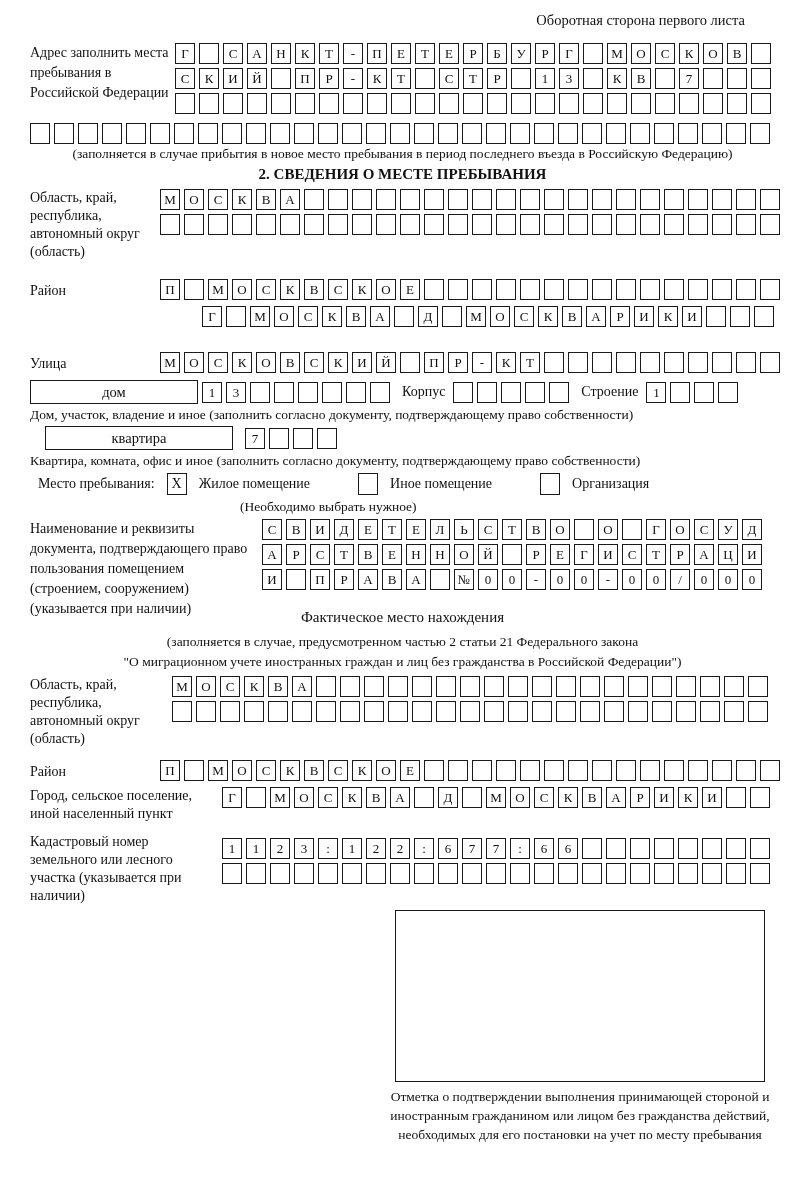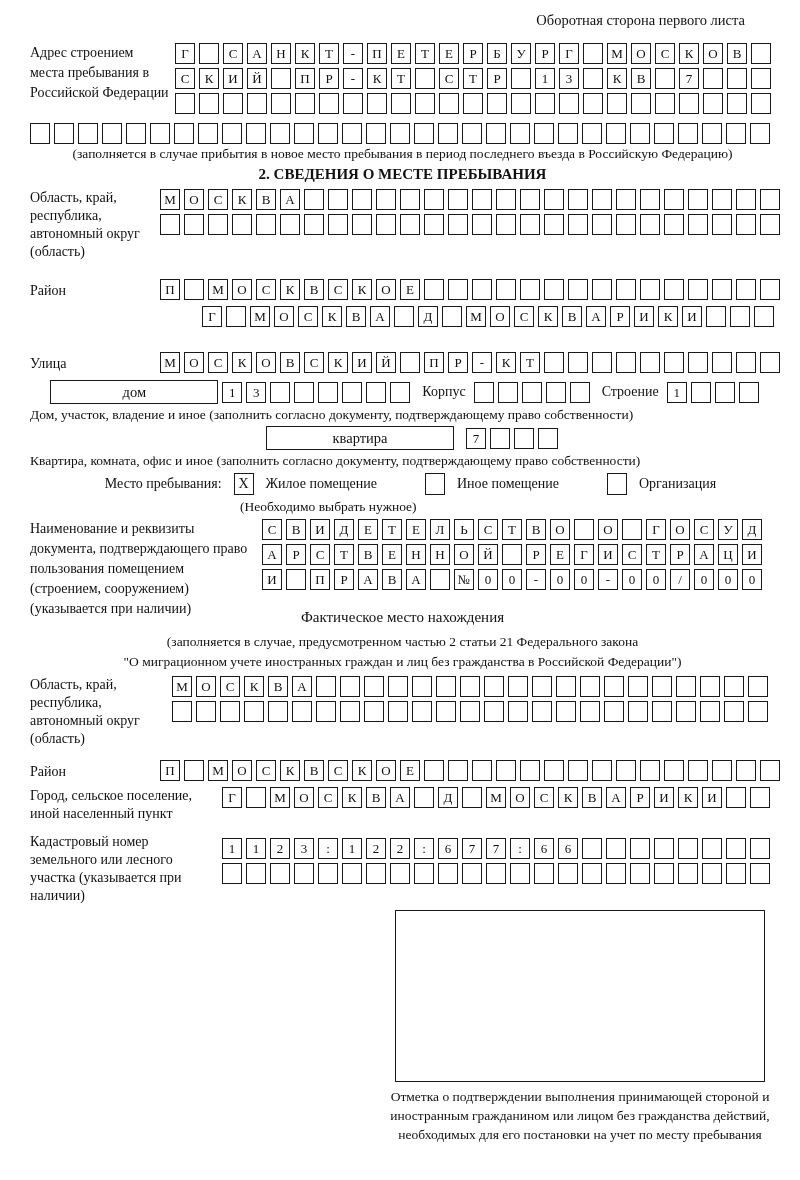--- a/index.html
+++ b/index.html
@@ -21,21 +21,21 @@
   .boxrow { display: flex; margin-bottom: 4px; }
   .cell {
     flex: 0 0 auto; width: 20px; height: 21px; margin-right: 4px;
     border: 1.7px solid #1a1a1a;
     display: flex; align-items: center; justify-content: center;
     font-size: 13px; line-height: 1; background: #fff;
   }
   .center-note { width: 745px; text-align: center; font-size: 13.5px; margin-bottom: 4px; }
   .section-title { width: 745px; text-align: center; font-size: 15px; font-weight: bold; margin: 2px 0 6px 0; }
 
-  .inline-row { display: flex; align-items: center; margin-bottom: 2px; height: 26px; justify-content: center; }
+  .inline-row { display: flex; align-items: center; margin-bottom: 2px; height: 26px; }
   .bigbox {
     border: 1.7px solid #1a1a1a; height: 24px; display: flex;
     align-items: center; justify-content: center; font-size: 14.5px; background: #fff;
   }
   .inline-label { font-size: 14px; margin: 0 8px; white-space: nowrap; }
   .caption { font-size: 13.5px; margin-bottom: 2px; }
 
   .checkbox {
     flex: 0 0 auto; width: 20px; height: 22px; border: 1.7px solid #1a1a1a;
     display: flex; align-items: center; justify-content: center; font-size: 14px;
@@ -51,21 +51,21 @@
   .stamp-caption { width: 420px; margin-left: -25px; margin-top: 5px; text-align: center; font-size: 13.5px; line-height: 19px; }
 </style>
 </head>
 <body>
 
 <div class="page">
 
   <div class="header-note">Оборотная сторона первого листа</div>
 
   <div class="field" style="min-height:80px">
-    <div class="label lh20" style="width:140px">Адрес строением места пребывания в Российской Федерации</div>
+    <div class="label lh20" style="width:140px">Адрес заполнить места пребывания в Российской Федерации</div>
     <div style="margin-left:145px">
       <div class="boxrow">
           <span class="cell">Г</span>
           <span class="cell"></span>
           <span class="cell">С</span>
           <span class="cell">А</span>
           <span class="cell">Н</span>
           <span class="cell">К</span>
           <span class="cell">Т</span>
           <span class="cell">-</span>

